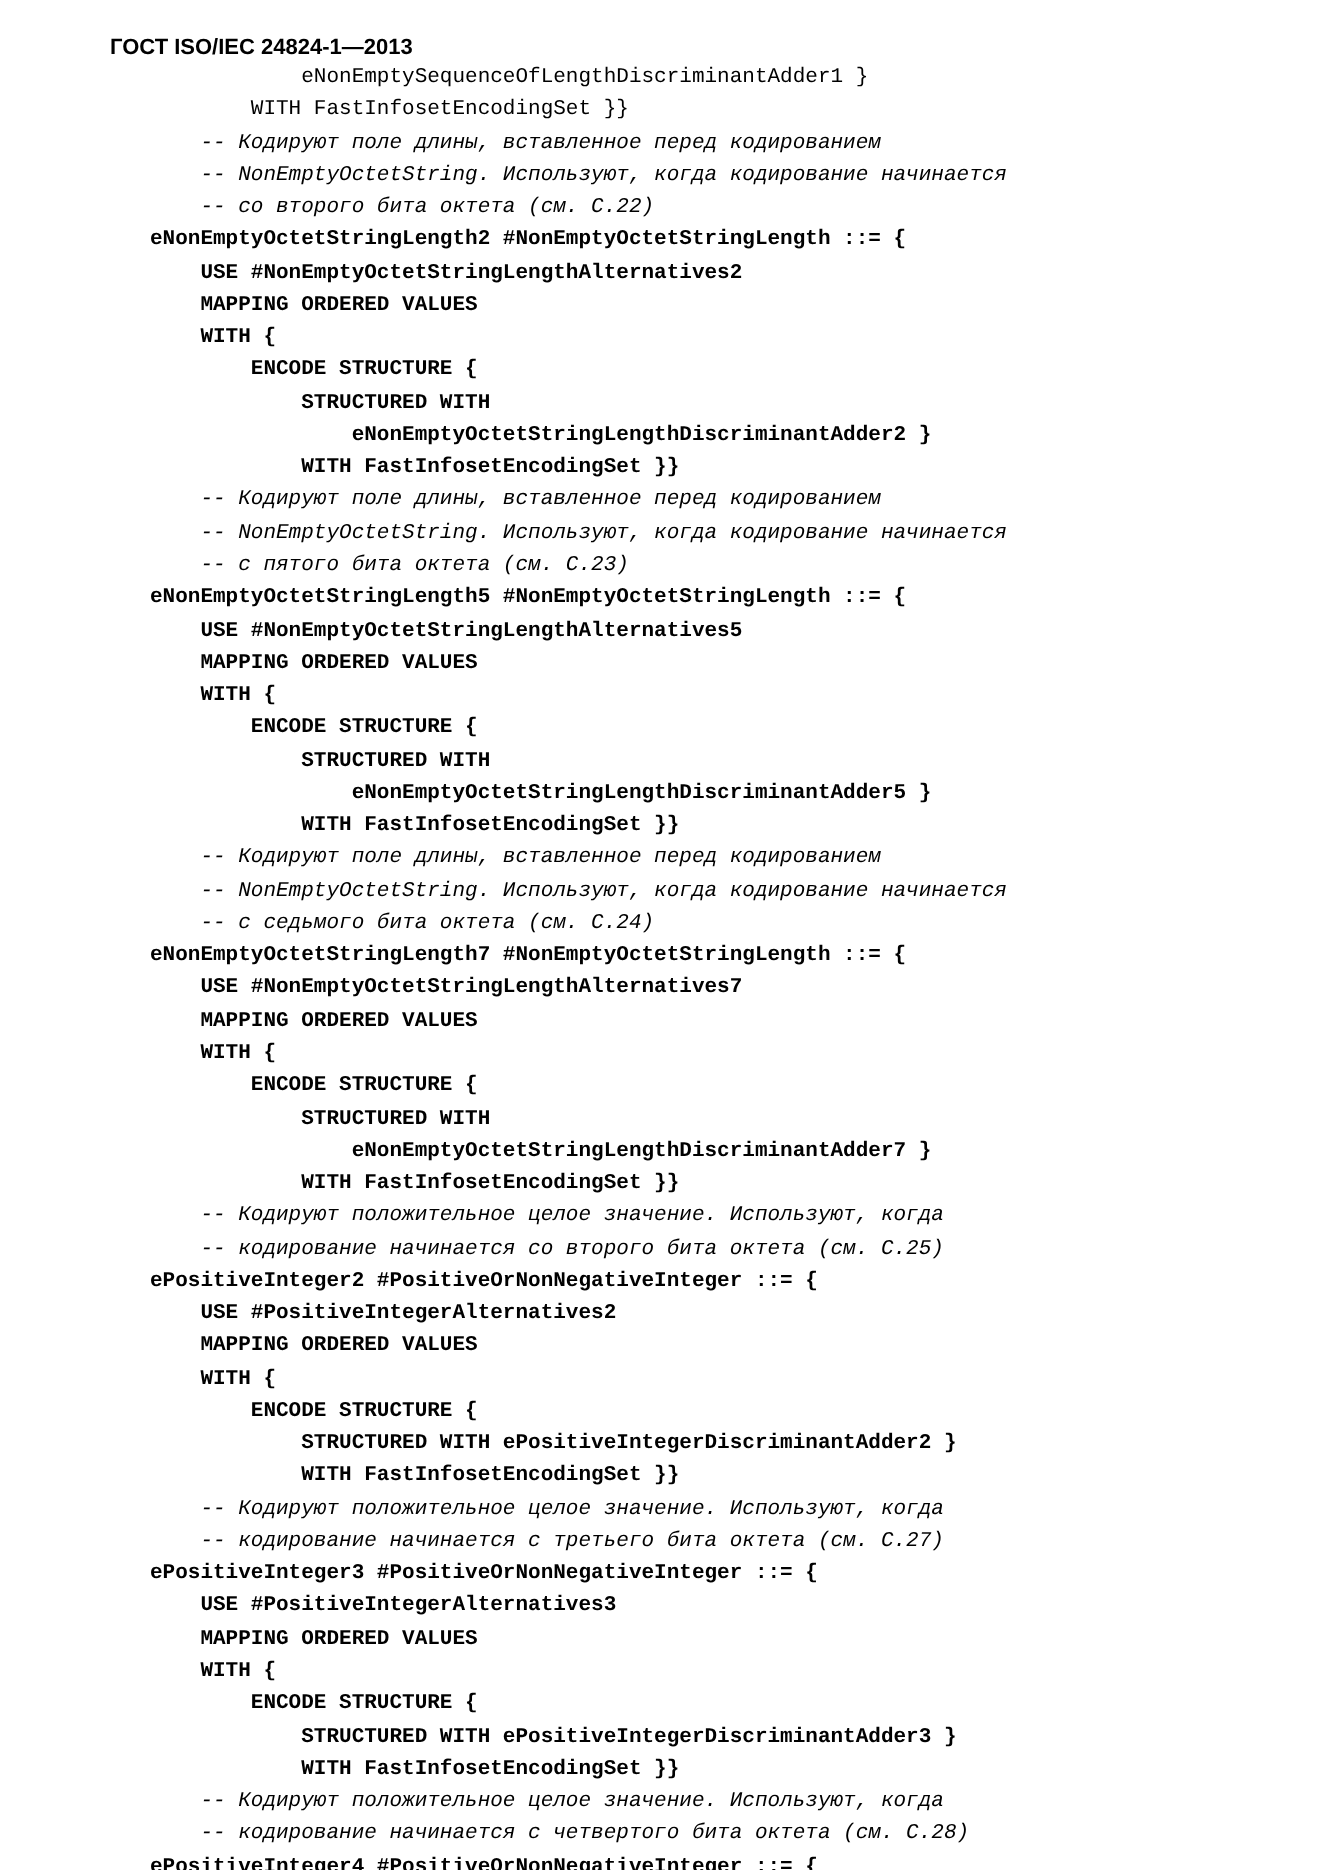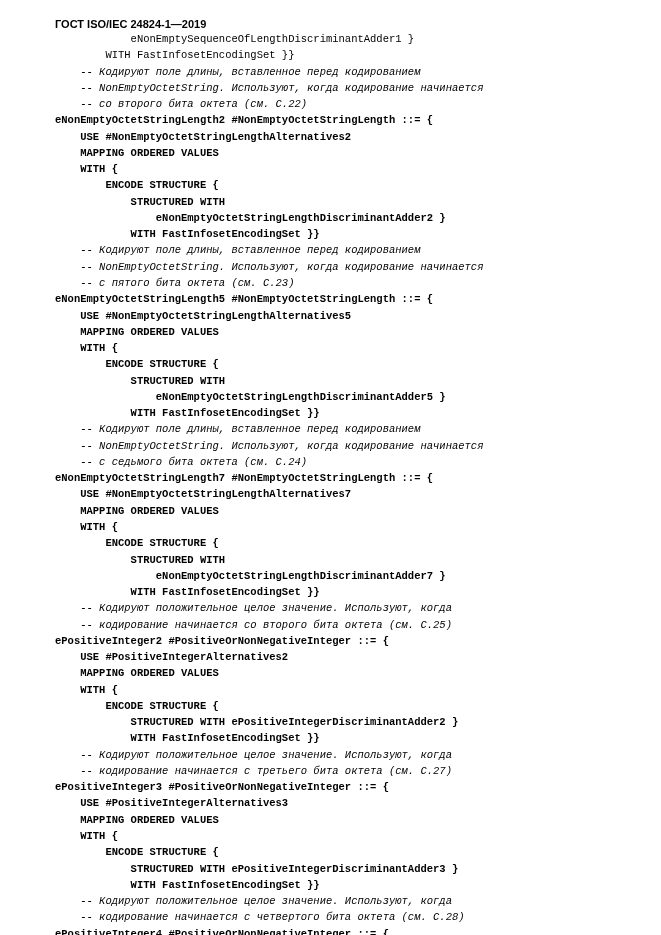--- a/index.html
+++ b/index.html
@@ -19,23 +19,24 @@
       margin-bottom: 18px;
     }
     .code-block {
       line-height: 1.55;
       white-space: pre;
       font-size: 10.5px;
     }
     .code-line {
       display: block;
       white-space: pre;
+      margin-left: 20px;
     }
     .comment { }
   </style>
 </head>
 <body>
 
 <div>
-  <span class="header">ГОСТ ISO/IEC 24824-1—2019</span>
+  <span class="header">ГОСТ ISO/IEC 24824-1—2013</span>
 </div>
 
 <div class="code-block" id="code-container"><span class="code-line">            eNonEmptySequenceOfLengthDiscriminantAdder1 }</span><span class="code-line">        WITH FastInfosetEncodingSet }}</span><span class="code-line"><em class="comment">    -- Кодируют поле длины, вставленное перед кодированием</em></span><span class="code-line"><em class="comment">    -- NonEmptyOctetString. Используют, когда кодирование начинается</em></span><span class="code-line"><em class="comment">    -- со второго бита октета (см. С.22)</em></span><span class="code-line"><strong>eNonEmptyOctetStringLength2 #NonEmptyOctetStringLength ::= {</strong></span><span class="code-line"><strong>    USE #NonEmptyOctetStringLengthAlternatives2</strong></span><span class="code-line"><strong>    MAPPING ORDERED VALUES</strong></span><span class="code-line"><strong>    WITH {</strong></span><span class="code-line"><strong>        ENCODE STRUCTURE {</strong></span><span class="code-line"><strong>            STRUCTURED WITH</strong></span><span class="code-line"><strong>                eNonEmptyOctetStringLengthDiscriminantAdder2 }</strong></span><span class="code-line"><strong>            WITH FastInfosetEncodingSet }}</strong></span><span class="code-line"><em class="comment">    -- Кодируют поле длины, вставленное перед кодированием</em></span><span class="code-line"><em class="comment">    -- NonEmptyOctetString. Используют, когда кодирование начинается</em></span><span class="code-line"><em class="comment">    -- с пятого бита октета (см. С.23)</em></span><span class="code-line"><strong>eNonEmptyOctetStringLength5 #NonEmptyOctetStringLength ::= {</strong></span><span class="code-line"><strong>    USE #NonEmptyOctetStringLengthAlternatives5</strong></span><span class="code-line"><strong>    MAPPING ORDERED VALUES</strong></span><span class="code-line"><strong>    WITH {</strong></span><span class="code-line"><strong>        ENCODE STRUCTURE {</strong></span><span class="code-line"><strong>            STRUCTURED WITH</strong></span><span class="code-line"><strong>                eNonEmptyOctetStringLengthDiscriminantAdder5 }</strong></span><span class="code-line"><strong>            WITH FastInfosetEncodingSet }}</strong></span><span class="code-line"><em class="comment">    -- Кодируют поле длины, вставленное перед кодированием</em></span><span class="code-line"><em class="comment">    -- NonEmptyOctetString. Используют, когда кодирование начинается</em></span><span class="code-line"><em class="comment">    -- с седьмого бита октета (см. С.24)</em></span><span class="code-line"><strong>eNonEmptyOctetStringLength7 #NonEmptyOctetStringLength ::= {</strong></span><span class="code-line"><strong>    USE #NonEmptyOctetStringLengthAlternatives7</strong></span><span class="code-line"><strong>    MAPPING ORDERED VALUES</strong></span><span class="code-line"><strong>    WITH {</strong></span><span class="code-line"><strong>        ENCODE STRUCTURE {</strong></span><span class="code-line"><strong>            STRUCTURED WITH</strong></span><span class="code-line"><strong>                eNonEmptyOctetStringLengthDiscriminantAdder7 }</strong></span><span class="code-line"><strong>            WITH FastInfosetEncodingSet }}</strong></span><span class="code-line"><em class="comment">    -- Кодируют положительное целое значение. Используют, когда</em></span><span class="code-line"><em class="comment">    -- кодирование начинается со второго бита октета (см. С.25)</em></span><span class="code-line"><strong>ePositiveInteger2 #PositiveOrNonNegativeInteger ::= {</strong></span><span class="code-line"><strong>    USE #PositiveIntegerAlternatives2</strong></span><span class="code-line"><strong>    MAPPING ORDERED VALUES</strong></span><span class="code-line"><strong>    WITH {</strong></span><span class="code-line"><strong>        ENCODE STRUCTURE {</strong></span><span class="code-line"><strong>            STRUCTURED WITH ePositiveIntegerDiscriminantAdder2 }</strong></span><span class="code-line"><strong>            WITH FastInfosetEncodingSet }}</strong></span><span class="code-line"><em class="comment">    -- Кодируют положительное целое значение. Используют, когда</em></span><span class="code-line"><em class="comment">    -- кодирование начинается с третьего бита октета (см. С.27)</em></span><span class="code-line"><strong>ePositiveInteger3 #PositiveOrNonNegativeInteger ::= {</strong></span><span class="code-line"><strong>    USE #PositiveIntegerAlternatives3</strong></span><span class="code-line"><strong>    MAPPING ORDERED VALUES</strong></span><span class="code-line"><strong>    WITH {</strong></span><span class="code-line"><strong>        ENCODE STRUCTURE {</strong></span><span class="code-line"><strong>            STRUCTURED WITH ePositiveIntegerDiscriminantAdder3 }</strong></span><span class="code-line"><strong>            WITH FastInfosetEncodingSet }}</strong></span><span class="code-line"><em class="comment">    -- Кодируют положительное целое значение. Используют, когда</em></span><span class="code-line"><em class="comment">    -- кодирование начинается с четвертого бита октета (см. С.28)</em></span><span class="code-line"><strong>ePositiveInteger4 #PositiveOrNonNegativeInteger ::= {</strong></span></div>
 
 </body></html>

